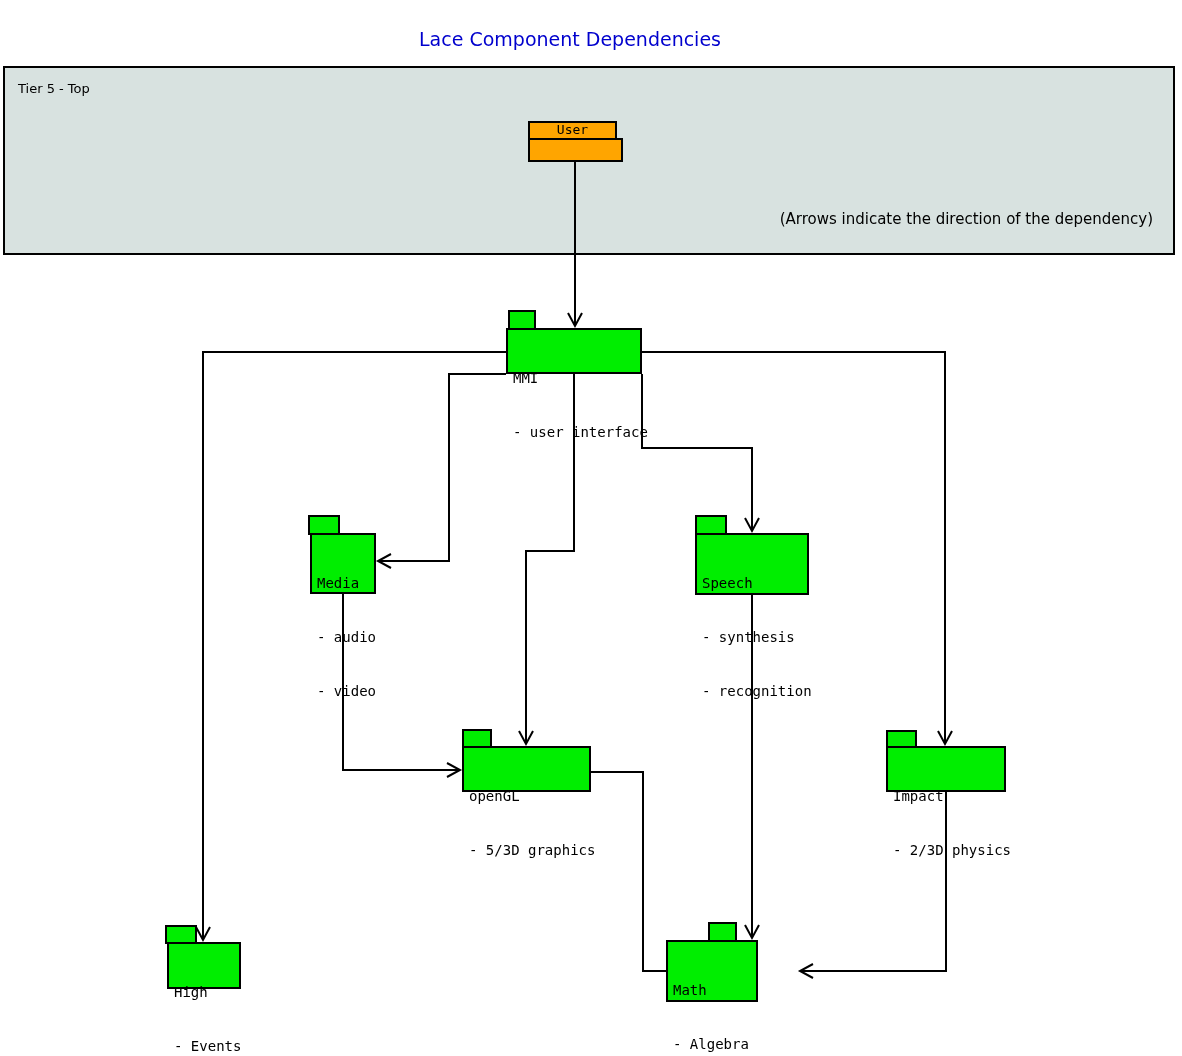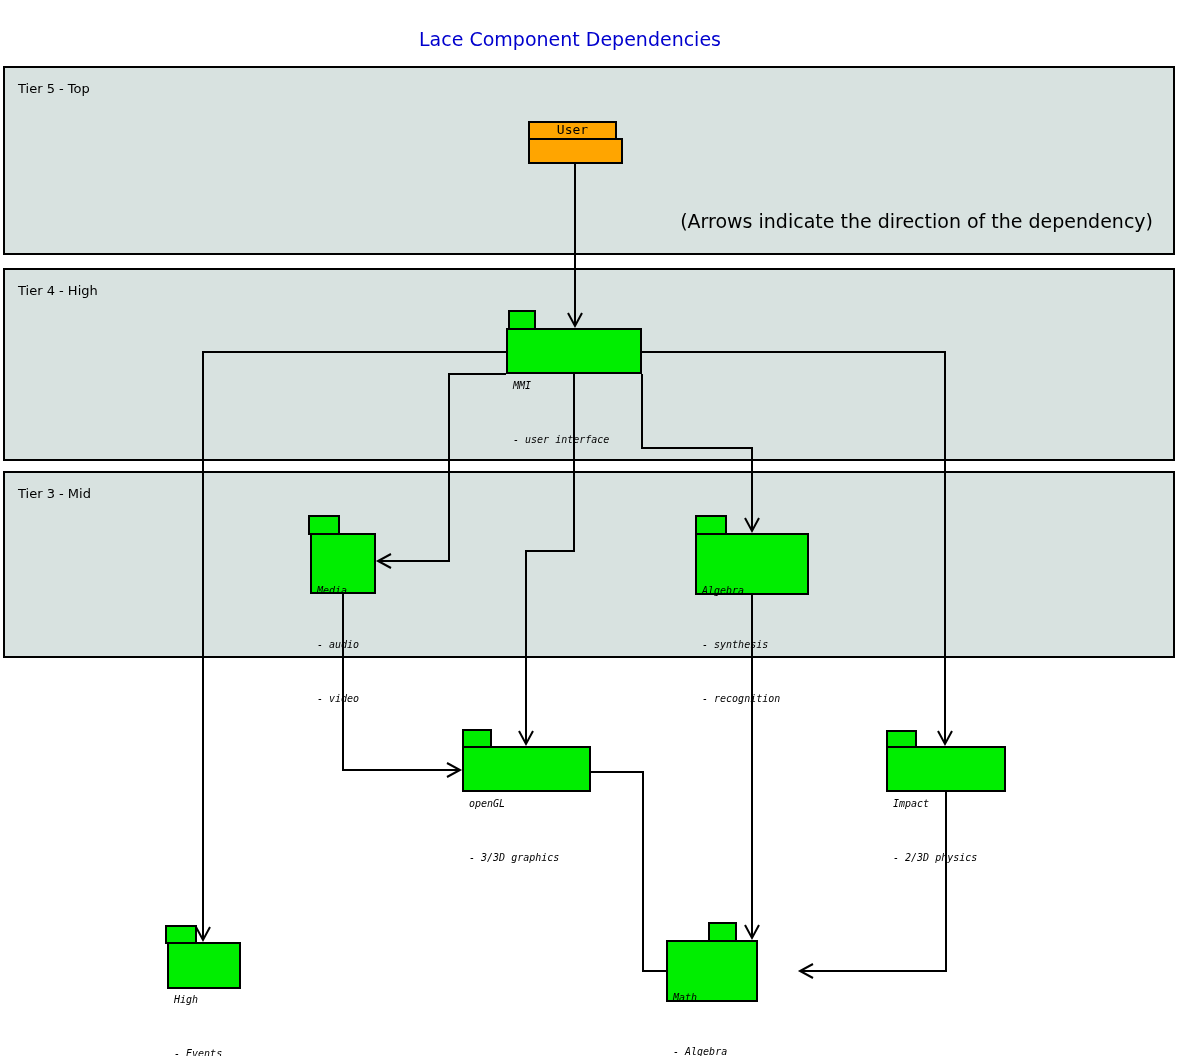--- a/index.html
+++ b/index.html
@@ -14,52 +14,46 @@
     text-align:center; font-size:19px; color:#0000cd;
   }
   .tier {
     position:absolute; left:3px; width:1172px;
     background:#d8e2e0; border:2px solid #000; box-sizing:border-box;
   }
   .tier-label {
     position:absolute; left:13px; top:13px; font-size:13px; color:#000;
   }
   .note {
-    position:absolute; top:202px; right:29px; font-size:19px; color:#000;
+    position:absolute; top:202px; right:29px; font-size:15px; color:#000;
   }
   .wires { position:absolute; left:0; top:0; z-index:2; }
   .pkg-tab, .pkg-body {
     position:absolute; border:2px solid #000; box-sizing:border-box; z-index:3;
   }
   .green { background:#00ee00; }
   .orange { background:#ffa500; }
   .pkg-body {
-    font-family:"DejaVu Sans Mono", monospace; font-size:10px;
-    line-height:18px; padding:11px 5px; white-space:pre;font-style:italic;
+    font-family:"DejaVu Sans Mono", monospace; font-size:14px;
+    line-height:18px; padding:3px 5px; white-space:pre;
   }
   .ua-tab {
     font-family:"DejaVu Sans Mono", monospace; font-size:13px;
     line-height:14px; text-align:center; overflow:hidden;
   }
 </style>
 </head>
 <body>
 
 <div class="canvas">
 
   <div class="page-title">Lace Component Dependencies</div>
 
   <div class="tier" style="top:58px;height:189px">
     <div class="tier-label">Tier 5 - Top</div>
-  </div>
-  <div class="tier" style="top:260px;height:193px">
-    <div class="tier-label">Tier 4 - High</div>
-  </div>
-  <div class="tier" style="top:463px;height:187px">
-    <div class="tier-label">Tier 3 - Mid</div>
   </div>
 
   <div class="note">(Arrows indicate the direction of the dependency)</div>
 
   <svg class="wires" width="1182" height="1056" viewBox="0 0 1182 1056" stroke="#000" stroke-width="2" fill="none">
     <g>
       <path d="M575,153 L575,318"></path>
       <polyline points="568,305 575,318 582,305"></polyline>
     </g>
     <g>
@@ -118,31 +112,31 @@
     <div class="pkg-body green" style="left:310px;top:525px;width:66px;height:61px">
       <div>Media</div>
       <div>- audio</div>
       <div>- video</div>
     </div>
   </div>
 
   <div>
     <div class="pkg-tab green" style="left:695px;top:507px;width:32px;height:20px"></div>
     <div class="pkg-body green" style="left:695px;top:525px;width:114px;height:62px">
-      <div>Algebra</div>
+      <div>Speech</div>
       <div>- synthesis</div>
       <div>- recognition</div>
     </div>
   </div>
 
   <div>
     <div class="pkg-tab green" style="left:462px;top:721px;width:30px;height:19px"></div>
     <div class="pkg-body green" style="left:462px;top:738px;width:129px;height:46px">
       <div>openGL</div>
-      <div>- 3/3D graphics</div>
+      <div>- 5/3D graphics</div>
     </div>
   </div>
 
   <div>
     <div class="pkg-tab green" style="left:886px;top:722px;width:31px;height:18px"></div>
     <div class="pkg-body green" style="left:886px;top:738px;width:120px;height:46px">
       <div>Impact</div>
       <div>- 2/3D physics</div>
     </div>
   </div>

